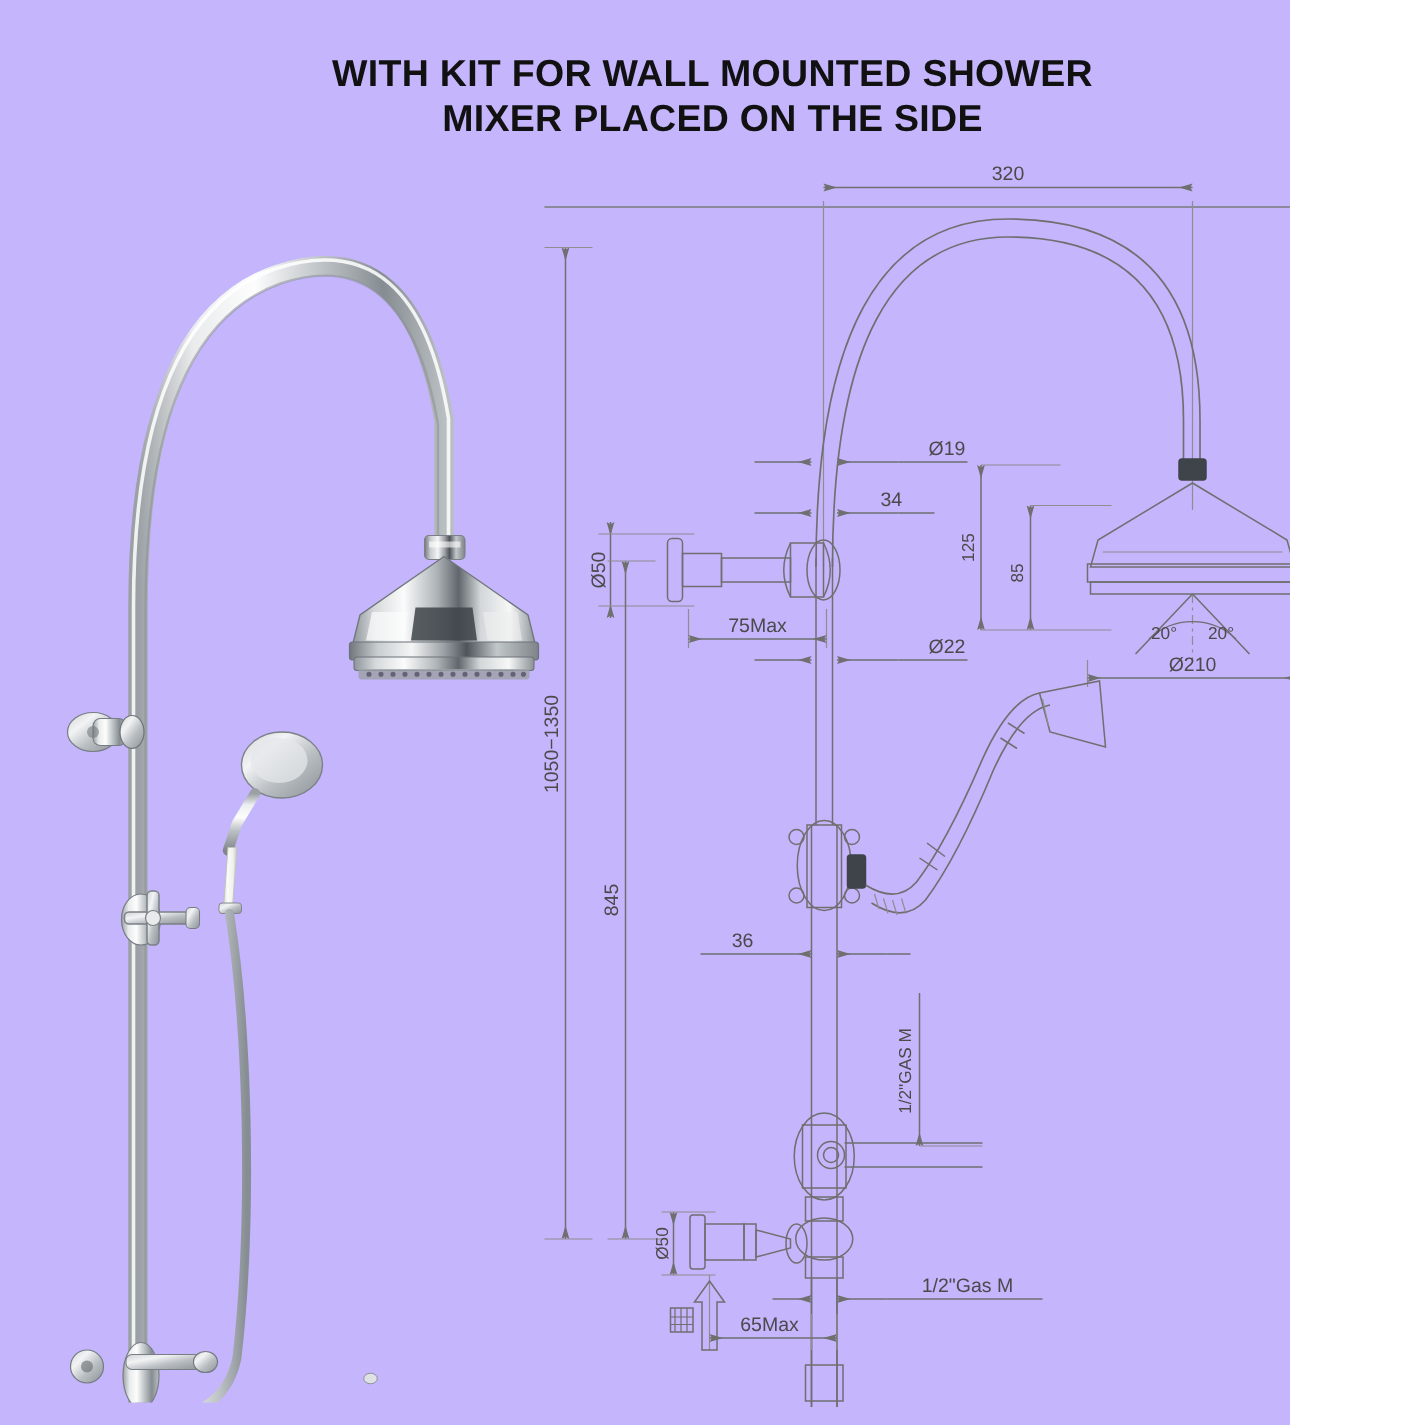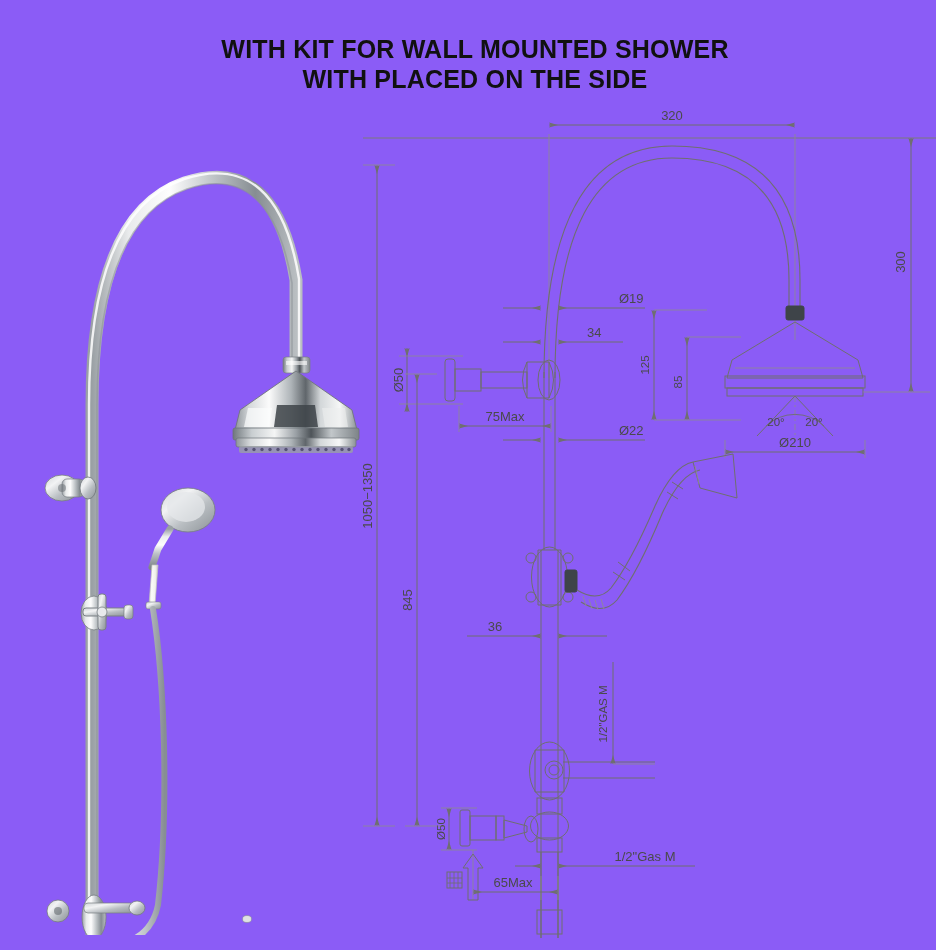--- a/index.html
+++ b/index.html
@@ -2,23 +2,23 @@
 <html><head>
 <meta charset="utf-8">
 <style>
   html, body {
     margin: 0;
     padding: 0;
     background: #ffffff;
   }
   #page {
     position: relative;
-    width: 936px;
+    width: 860px;
     height: 950px;
-    background: #8b5cf6;
+    background: #c4b5fd;
     font-family: "Liberation Sans", sans-serif;
     overflow: hidden;
   }
   
   #title-block {
     position: absolute;
     left: 0;
     top: 34px;
     width: 950px;
     text-align: center;
@@ -62,21 +62,21 @@
     fill: #4a4a4a;
   }
 </style>
 </head>
 <body>
 
 <div id="page">
 
   <div id="title-block">
     <div class="title-line">WITH KIT FOR WALL MOUNTED SHOWER</div>
-    <div class="title-line">WITH PLACED ON THE SIDE</div>
+    <div class="title-line">MIXER PLACED ON THE SIDE</div>
   </div>
 
   <div id="photo-panel">
     <svg id="photo-svg" width="330" height="830" viewBox="0 0 330 830" xmlns="http://www.w3.org/2000/svg">
       <defs>
         <linearGradient id="chromeTube" x1="0" y1="0" x2="1" y2="0">
           <stop offset="0%" stop-color="#9aa0a4"></stop>
           <stop offset="18%" stop-color="#e9ebec"></stop>
           <stop offset="38%" stop-color="#fdfdfd"></stop>
           <stop offset="58%" stop-color="#c3c8cb"></stop>

